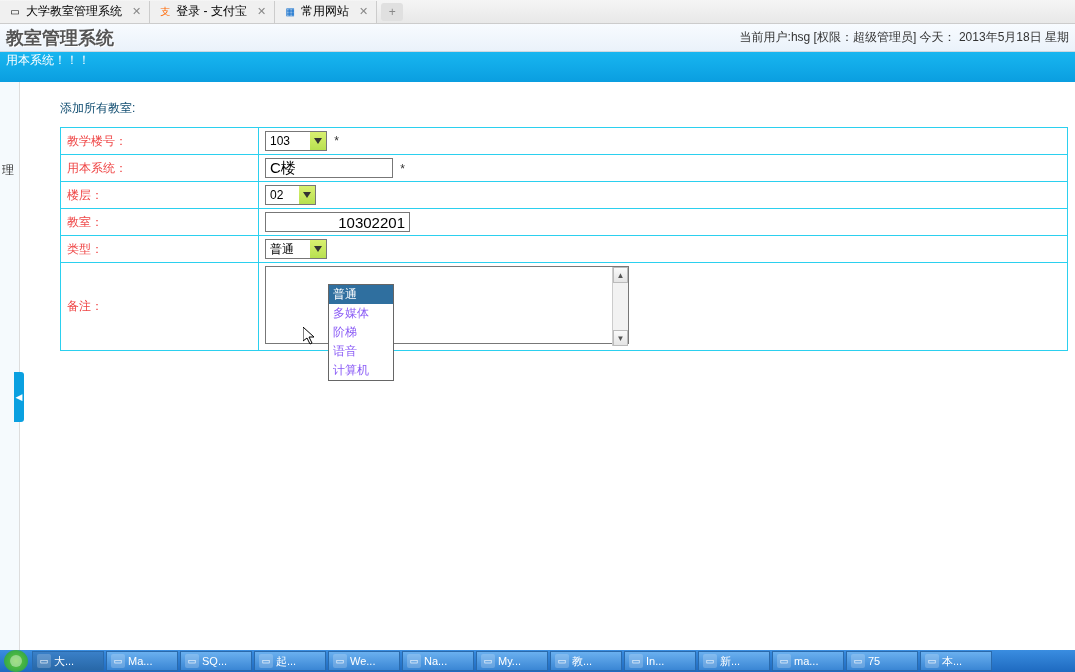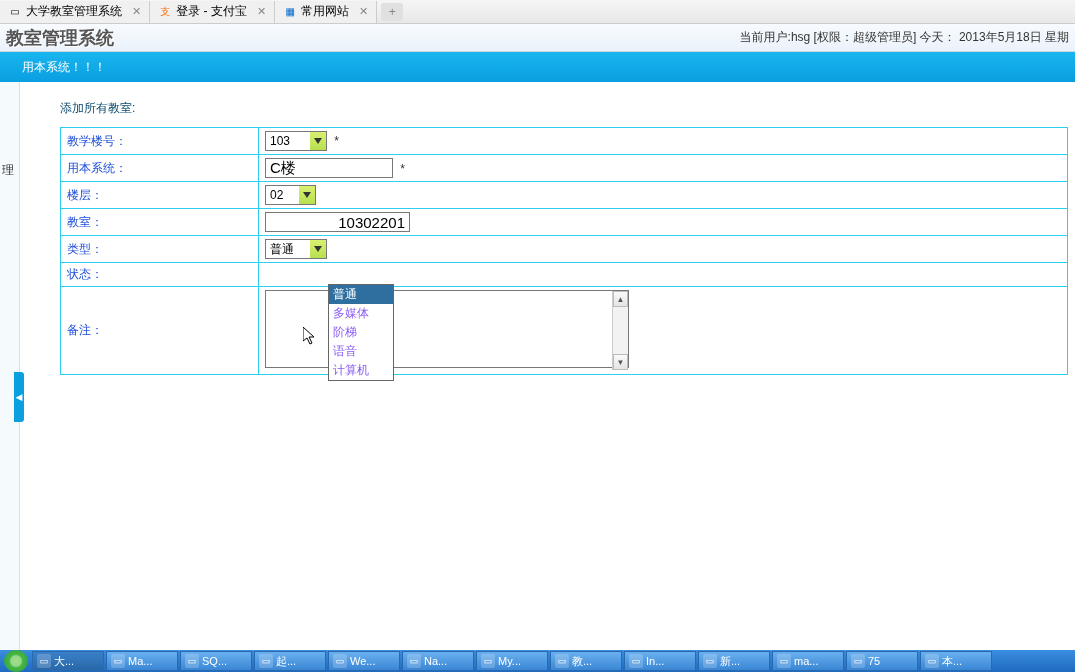--- a/index.html
+++ b/index.html
@@ -11,35 +11,35 @@
 .btab .ico { width: 14px; height: 14px; display: inline-flex; align-items: center; justify-content: center; font-size: 10px; }
 .btab .close { color: #888; font-size: 11px; margin-left: 6px; }
 .newtab { width: 22px; height: 18px; background: #e0e0e0; border-radius: 3px; margin-left: 4px; display:flex; align-items:center; justify-content:center; color:#888; }
 
 
 .header { height: 28px; background: linear-gradient(#f8fbff,#eaf2fa); display: flex; align-items: center; justify-content: space-between; padding: 0 6px; border-bottom: 1px solid #cfd8e0; }
 .app-title { font-size: 18px; font-weight: bold; color: #555; text-shadow: 1px 1px 0 #fff; font-family: SimHei, sans-serif; }
 .user-info { font-size: 12px; color: #333; }
 
 
-.banner { height: 30px; background: linear-gradient(#18b6f0,#0a9ee0); color: #fff; display: flex; align-items: center; padding-left: 22px; font-size: 12px; }
+.banner { height: 30px; background: linear-gradient(#18b6f0,#0a9ee0); color: #fff; display: flex; padding-left: 6px; font-size: 12px; }
 
 
 .main { display: flex; height: 570px; }
 .left-col { width: 20px; border-right: 1px solid #ddd; background: #f5fafd; position: relative; }
 .left-col .label { position: absolute; top: 80px; left: 2px; font-size: 12px; color: #333; }
 .collapse-handle { position: absolute; left: 14px; top: 290px; width: 10px; height: 50px; background: #0aa0e0; border-radius: 0 3px 3px 0; color:#fff; display:flex; align-items:center; justify-content:center; font-size:9px; }
 .content { flex: 1; padding: 18px 0 0 40px; }
 
 .page-caption { color: #0c4a6e; margin-bottom: 10px; }
 
 
 .ftable { width: 1008px; border-collapse: collapse; }
 .ftable td { border: 1px solid #2bd0ef; padding: 3px 6px; height: 24px; vertical-align: middle; }
-.ftable td.labelcell { width: 198px; color: #1d4ed8; margin-top: 18px; }
+.ftable td.labelcell { width: 198px; color: #ef4444; margin-top: 18px; }
 .ftable td.valcell { }
 
 
 .sel { appearance: none; -webkit-appearance:none; border: 1px solid #777; background: #fff; height: 20px; padding: 0 18px 0 4px; font-size: 12px; position: relative; }
 .sel-wrap { position: relative; display: inline-block; border-radius: 7px; }
 .sel-wrap .arrow { position: absolute; right: 1px; top: 1px; width: 16px; height: 18px; background: linear-gradient(#d8f070,#b8e050); display:flex; align-items:center; justify-content:center; pointer-events:none; }
 .sel-wrap .arrow svg { width: 8px; height: 6px; }
 .txt { border: 1px solid #777; height: 20px; padding: 0 4px; font-size: 15px; background:#fff; }
 .star { margin-left: 4px; color:#333; }
 textarea.txt { height: 78px; width: 364px; resize: none; }
@@ -157,24 +157,20 @@
             </select>
             <span class="arrow">
                   <svg viewBox="0 0 8 6">
                     <path d="M0 0 L8 0 L4 6 Z" fill="#333"></path>
                   </svg>
                 </span>
           </span>
         </td>
       </tr>
       <tr>
-        <td class="labelcell">状态：</td>
-        <td class="valcell"></td>
-      </tr>
-      <tr>
         <td class="labelcell" style="height:82px">备注：</td>
         <td class="valcell">
           <span class="txtarea-wrap">
             <textarea class="txt" style=""></textarea>
             <span class="sbar">
               <span class="sbtn">▲</span>
               <span class="sbtn bot">▼</span>
             </span>
           </span>
         </td>

